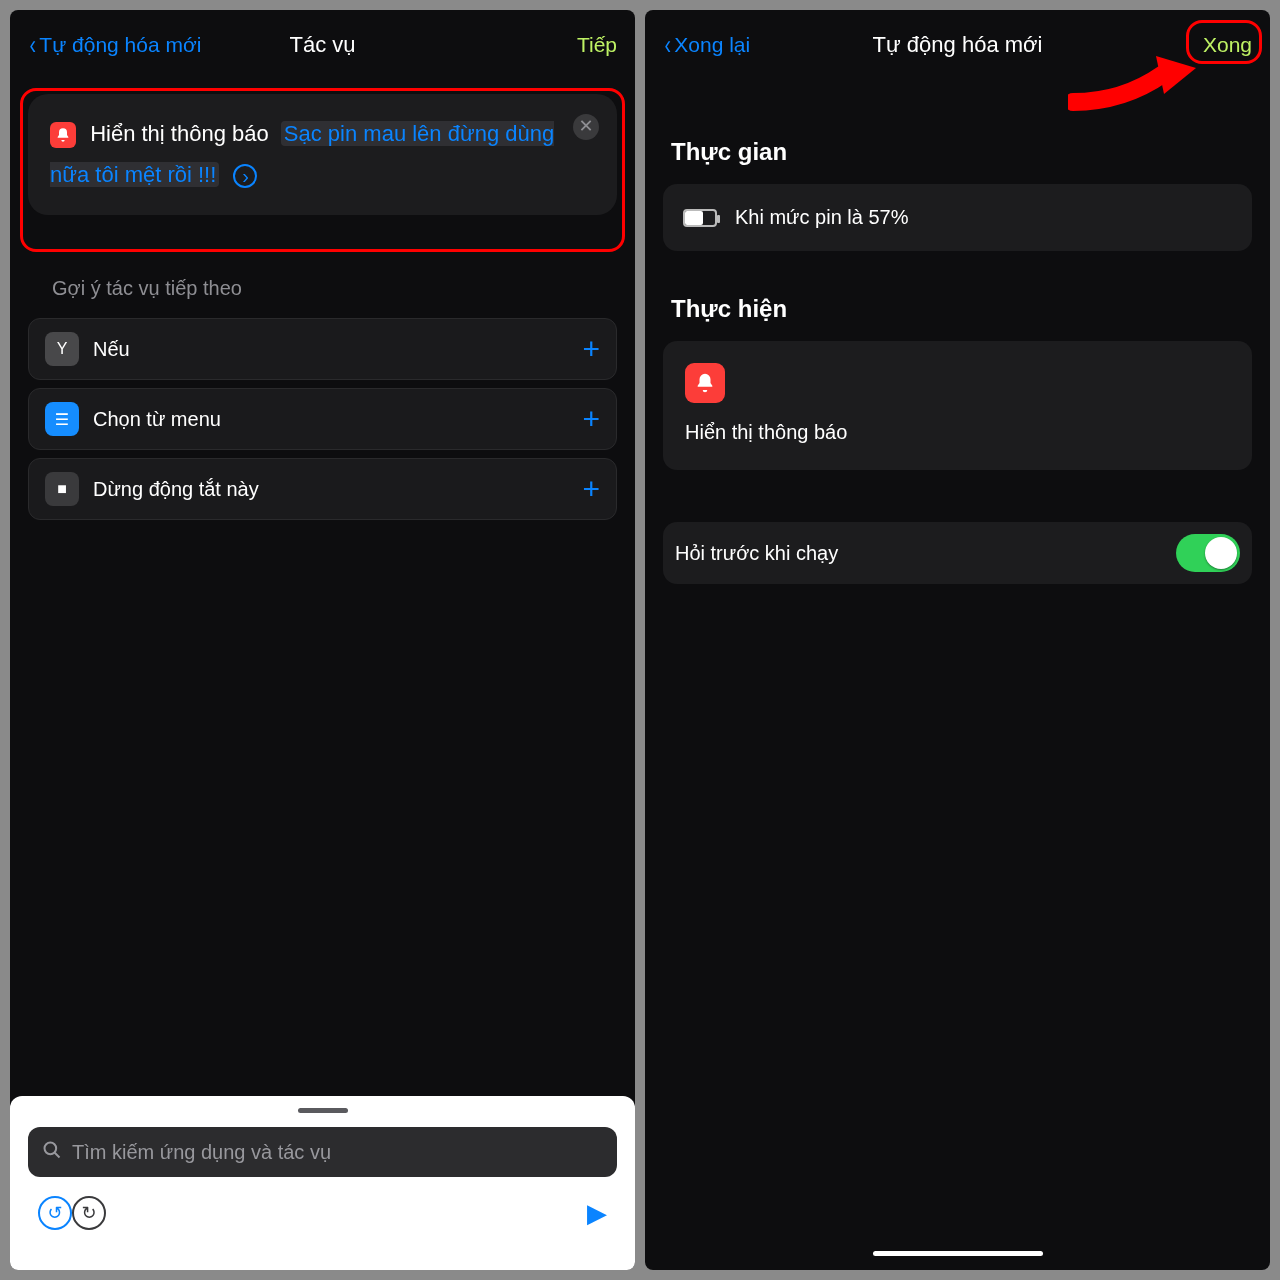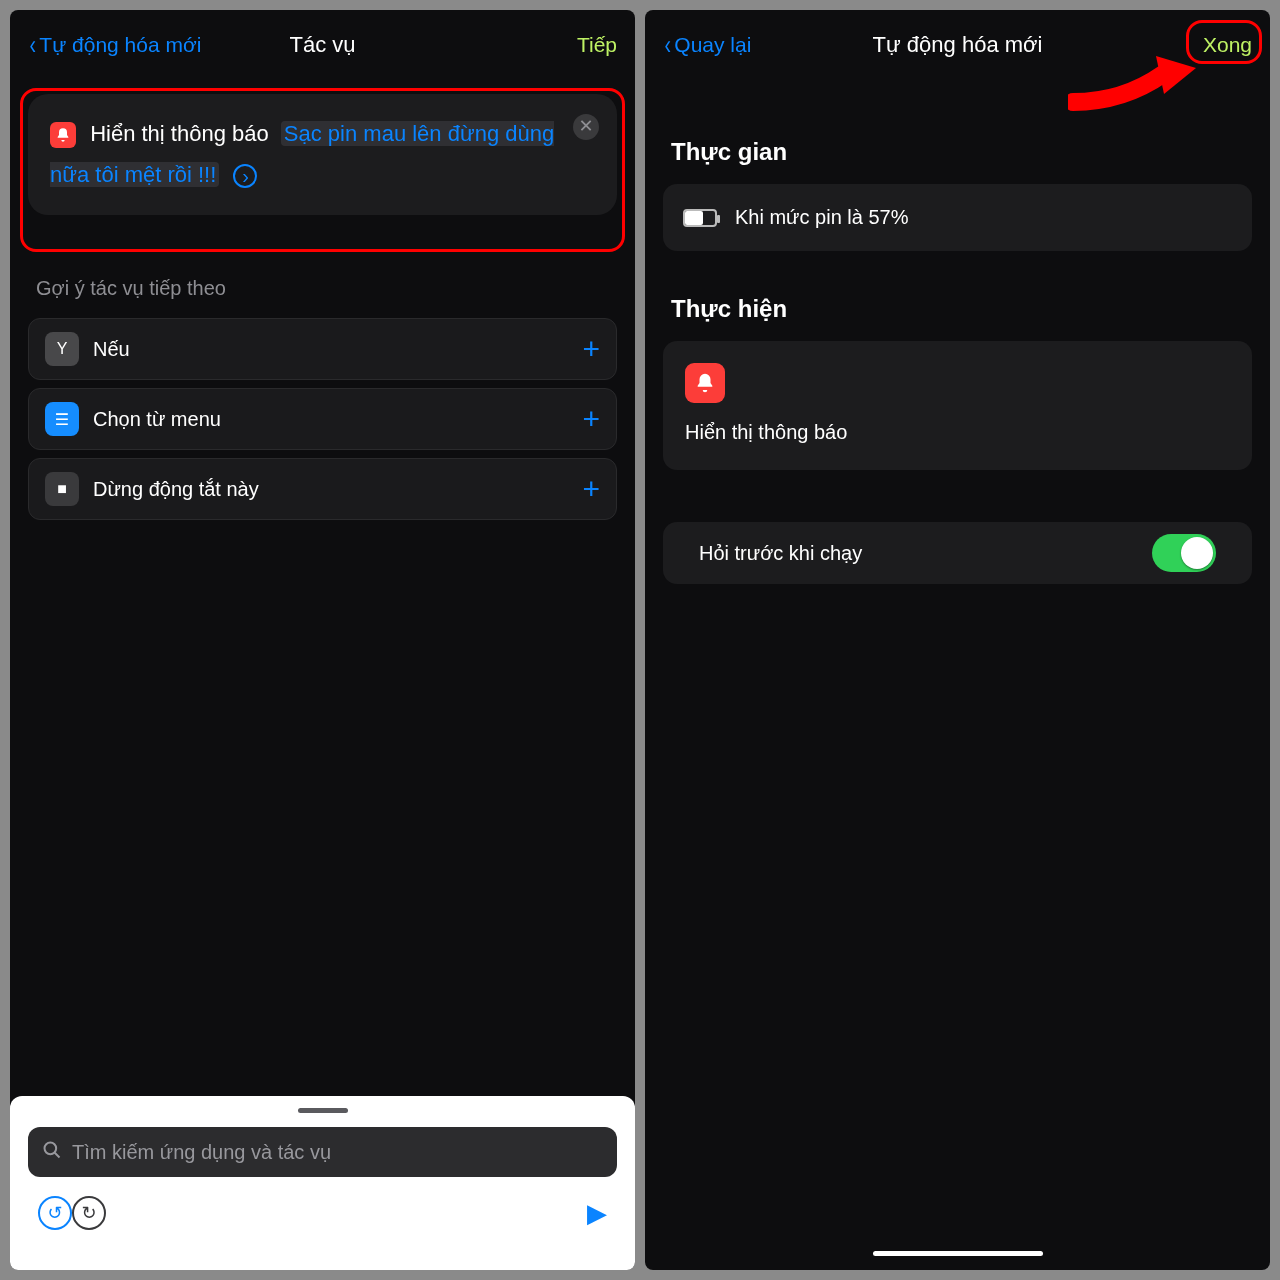--- a/index.html
+++ b/index.html
@@ -98,21 +98,21 @@
   .red-box {
     position: absolute;
     border: 3px solid #ff0000;
     border-radius: 16px;
     pointer-events: none;
   }
 
   .section-label {
     color: #8e8e93;
     font-size: 20px;
-    margin: 62px 8px 18px;
+    margin: 62px 24px 18px;
   }
   .sug-list { display: flex; flex-direction: column; gap: 8px; }
   .sug-item {
     background: #1a1a1c;
     border: 1px solid #2a2a2c;
     border-radius: 12px;
     height: 62px;
     display: flex;
     align-items: center;
     padding: 0 16px;
@@ -162,21 +162,21 @@
   .battery-icon {
     width: 34px; height: 18px; border: 2px solid #bbb; border-radius: 4px; position: relative;
     display:flex; align-items:center;
   }
   .battery-icon::after { content:""; position:absolute; right:-5px; top:4px; width:3px; height:8px; background:#bbb; border-radius:1px;}
   .battery-icon .fill { width: 60%; height: 100%; background:#fff; border-radius:2px;}
   .icon-bell-lg { width: 40px; height: 40px; background:#fc3d39; border-radius:9px;
     display:flex; align-items:center; justify-content:center; }
   .r-toggle-row {
     background:#1c1c1e; border-radius: 14px; height: 62px; margin-top: 52px;
-    display:flex; align-items:center; padding: 0 36px; font-size: 20px;
+    display:flex; align-items:center; padding: 0 12px; font-size: 20px;
   }
   .toggle { margin-left:auto; width: 64px; height:38px; background:#30d158; border-radius: 20px; position:relative;}
   .toggle .knob { position:absolute; right:3px; top:3px; width:32px; height:32px; background:#fff; border-radius:50%; box-shadow:0 1px 2px rgba(0,0,0,0.4);}
 
   .arrow-annot {
     position:absolute;
     right: 72px;
     top: 42px;
     width: 130px;
     height: 60px;
@@ -250,21 +250,21 @@
       <div class="play">▶</div>
     </div>
     <div class="home-ind"></div>
   </div>
 </div>
 
 <div class="phone">
   <div class="nav">
     <div class="nav-left">
       <span class="chevron-left">‹</span>
-      <span>Quay lại</span>
+      <span>Xong lại</span>
     </div>
     <div class="nav-title">Tự động hóa mới</div>
     <div class="nav-right">Xong</div>
   </div>
   <div class="red-box" style="top:10px; right:8px; width:76px; height:44px;"></div>
 
   <div class="arrow-annot">
     <svg viewBox="0 0 130 60" width="130" height="60">
       <path d="M5 50 Q 55 50 95 22" stroke="#ff0000" stroke-width="18" fill="none" stroke-linecap="round"></path>
       <polygon points="88,4 128,16 96,42" fill="#ff0000"></polygon>

